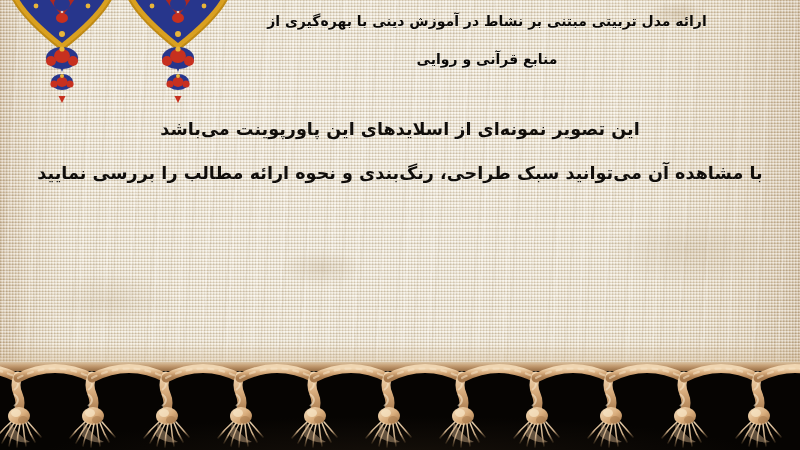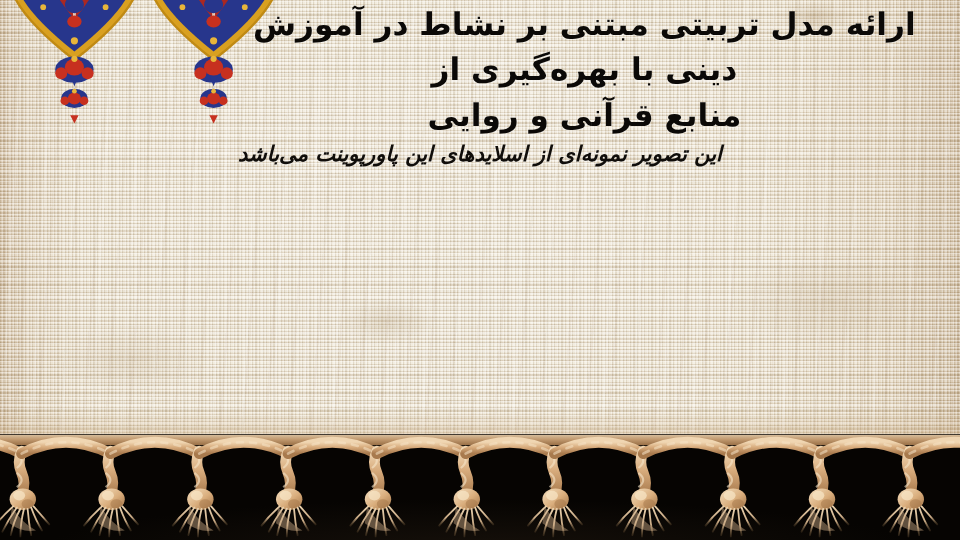--- a/index.html
+++ b/index.html
@@ -107,40 +107,40 @@
   }
 
   
   #title {
     position:absolute; left:0; right:0; top:2px;
     padding:0 22px 0 196px;
     text-align:center;
     direction:rtl;
     font-family:"DejaVu Sans", sans-serif;
     font-weight:bold;
-    font-size:26px;
+    font-size:14px;
     line-height:38px;
     color:#0b0907;
     letter-spacing:0;
     text-shadow:0 1px 0 rgba(255,255,255,.34);
     white-space:pre-line;
   }
   #body {
     position:absolute; left:0; right:0; top:108px;
     padding:0 14px;
     text-align:center;
     direction:rtl;
     font-family:"DejaVu Sans", sans-serif;
     font-weight:bold;
     font-size:17.6px;
     line-height:42px;
     color:#100d0a;
     text-shadow:0 1px 0 rgba(255,255,255,.30);
   }
-  #body .line { display:block; white-space:nowrap;font-style:italic; }
+  #body .line { display:block; white-space:nowrap; }
   #body .line.first { margin-bottom:2px; }
 </style>
 </head>
 <body>
 
 <div id="slide">
 
   <div id="canvas">
     <div class="base"></div>
     <div class="weave"></div>
@@ -322,15 +322,16 @@
         <use href="#unit" x="758" y="2"></use>
       </g>
     </svg>
   </div>
 
   <h1 id="title">ارائه مدل تربیتی مبتنی بر نشاط در آموزش دینی با بهره‌گیری از
 منابع قرآنی و روایی</h1>
 
   <div id="body">
     <span class="line first">این تصویر نمونه‌ای از اسلایدهای این پاورپوینت می‌باشد</span>
+    <span class="line">با مشاهده آن می‌توانید سبک طراحی، رنگ‌بندی و نحوه ارائه مطالب را بررسی نمایید</span>
   </div>
 
 </div>
 
 </body></html>

